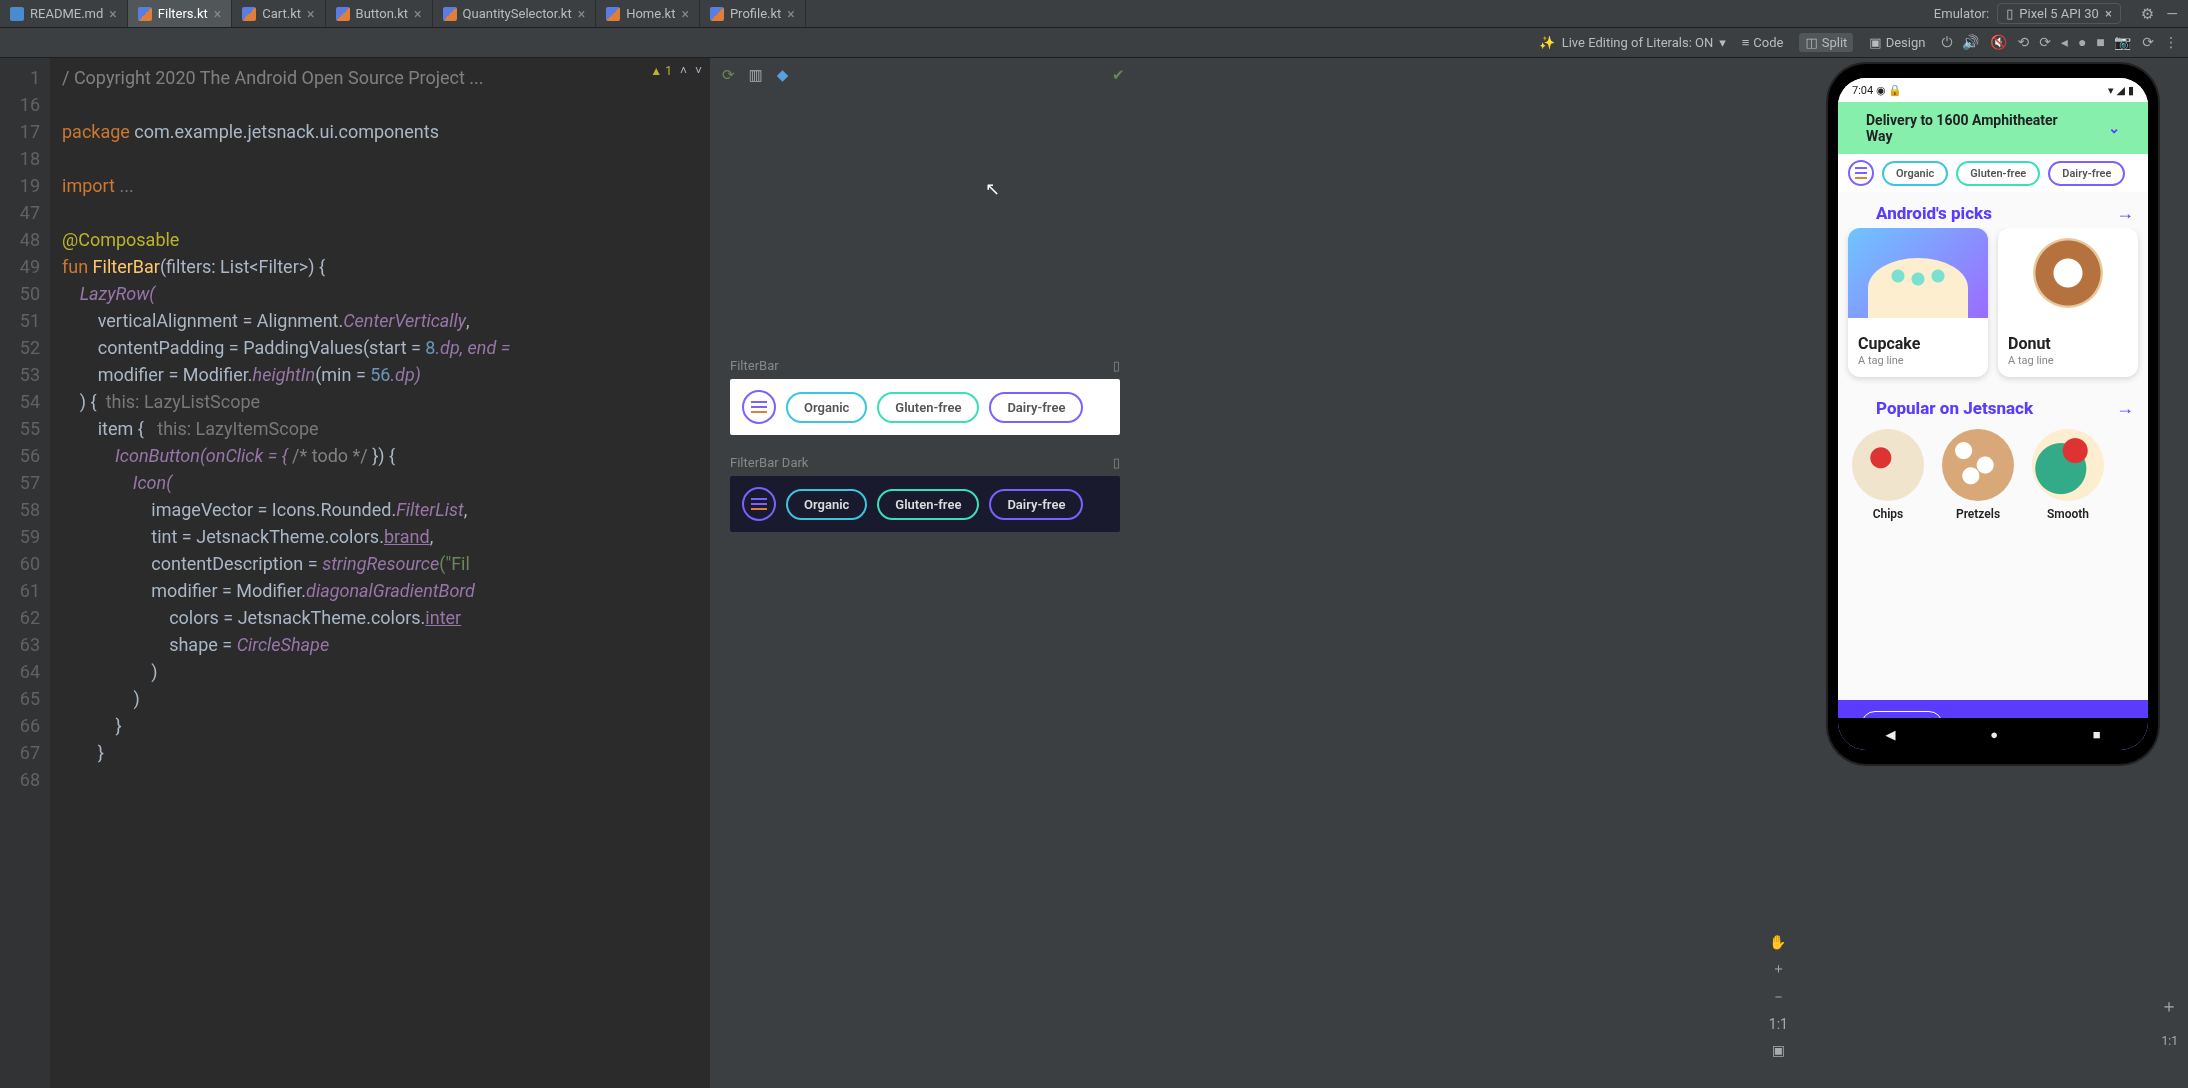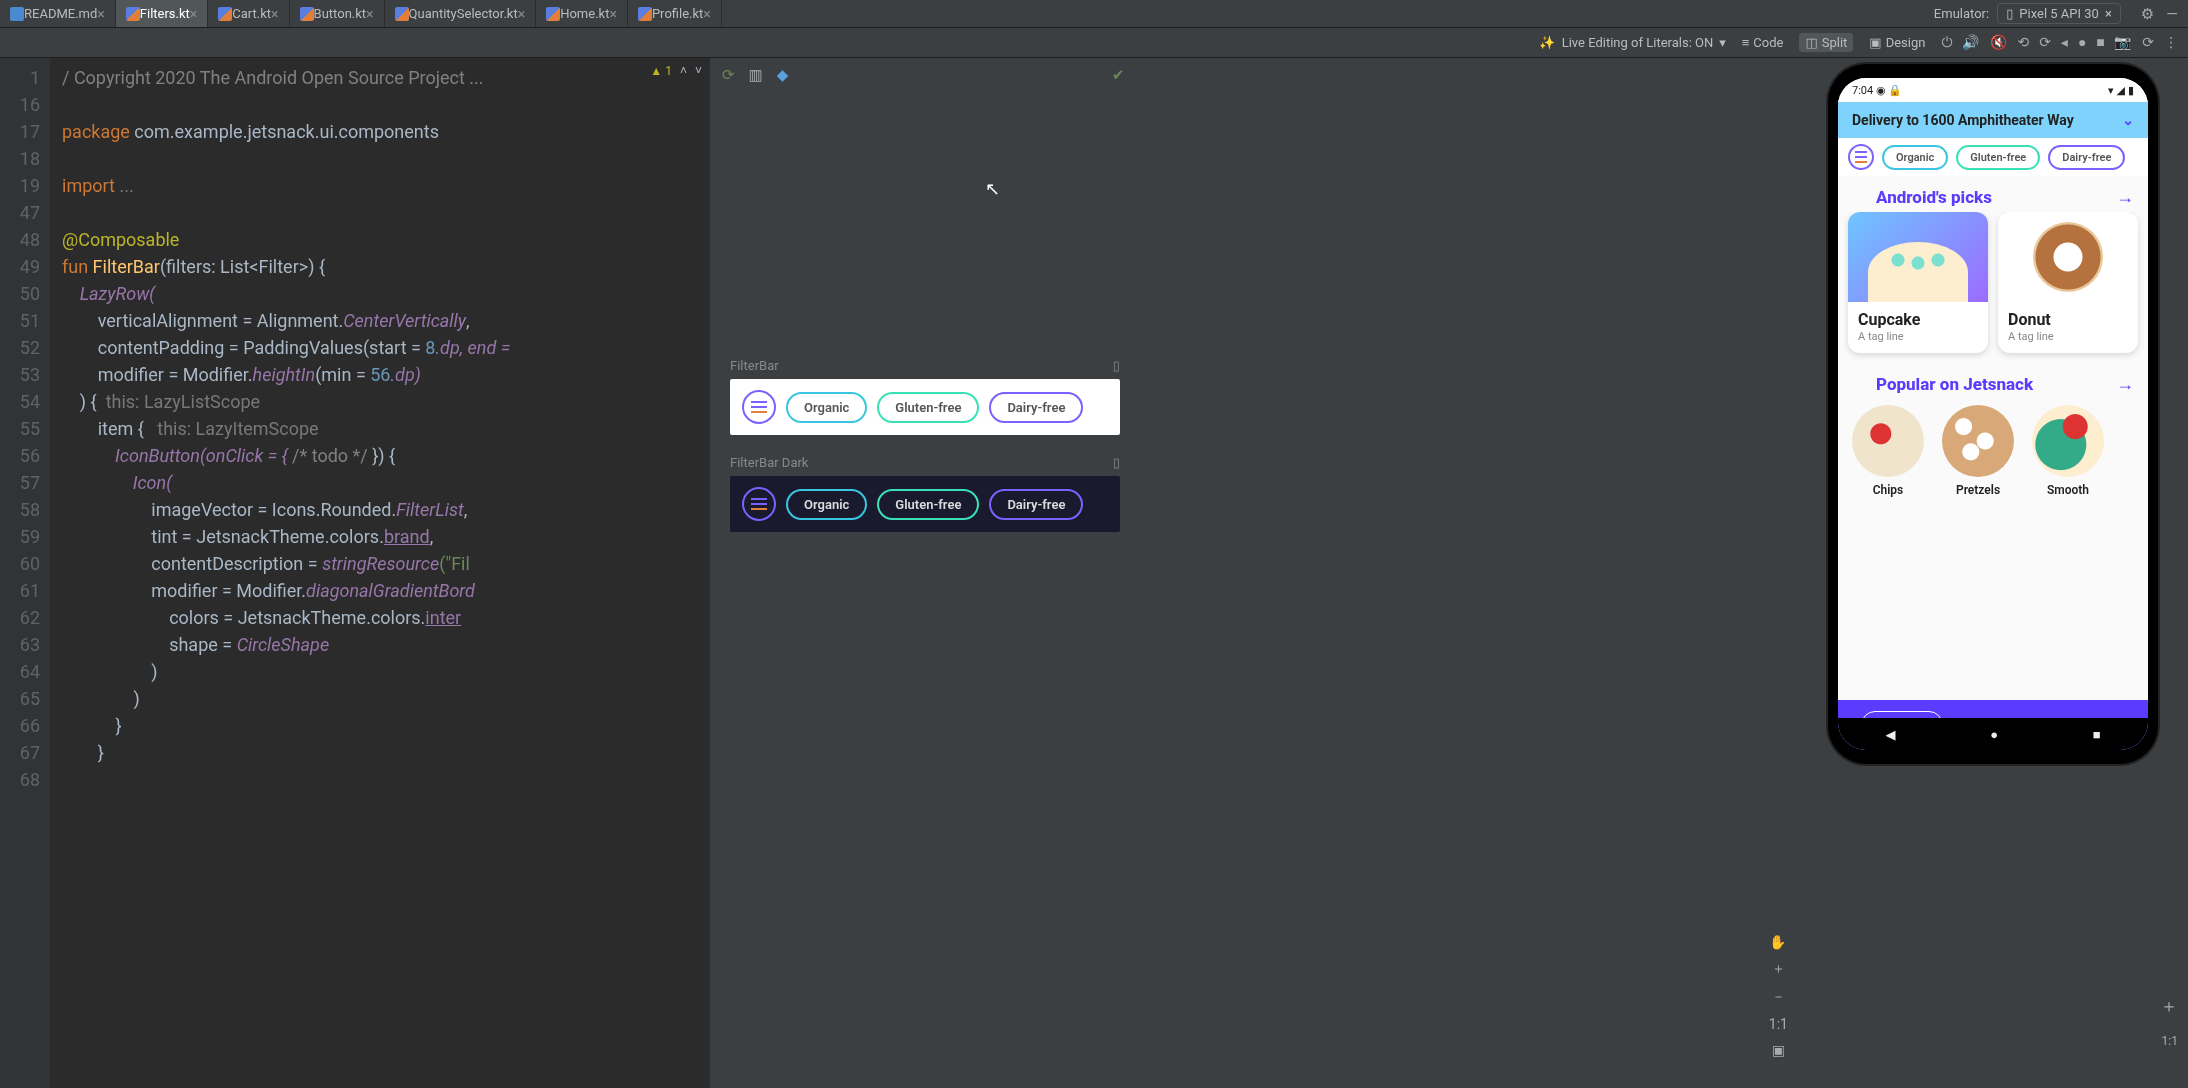--- a/index.html
+++ b/index.html
@@ -1,20 +1,20 @@
 <!DOCTYPE html>
 <html><head>
 <meta charset="utf-8">
 <style>
 * { margin:0; padding:0; box-sizing:border-box; font-family:-apple-system,BlinkMacSystemFont,'Segoe UI',Roboto,sans-serif; }
 body { background:#2b2b2b; color:#a9b7c6; overflow:hidden; width:2188px; height:1088px; }
 
 
 .tabbar { height:28px; background:#3c3f41; display:flex; align-items:stretch; border-bottom:1px solid #1e1e1e; }
-.tab { display:flex; align-items:center; padding:0 10px; font-size:13px; color:#bbb; border-right:1px solid #2b2b2b; cursor:pointer; }
+.tab { display:flex; align-items:center; gap:6px; padding:0 10px; font-size:13px; color:#bbb; border-right:1px solid #2b2b2b; cursor:pointer; }
 .tab.active { background:#515658; color:#fff; }
 .tab .close { color:#888; font-size:14px; }
 .fileicon { width:14px; height:14px; display:inline-block; }
 .fileicon.kt { background:linear-gradient(135deg,#5a7ee0 50%,#e07e3a 50%); border-radius:2px; }
 .fileicon.md { background:#4a8ad0; border-radius:2px; }
 .tabbar .spacer { flex:1; }
 .emulator-sel { display:flex; align-items:center; gap:8px; padding:0 10px; font-size:13px; color:#bbb; }
 .emulator-sel .device { border:1px solid #555; border-radius:4px; padding:2px 8px; display:flex; align-items:center; gap:6px; }
 .topicons { display:flex; align-items:center; gap:12px; padding:0 10px; color:#aaa; font-size:15px; }
 
@@ -54,35 +54,35 @@
 
 
 .emucol { width:390px; background:#3c3f41; position:relative; display:flex; align-items:flex-start; justify-content:center; padding-top:6px; }
 .emucol .plus { position:absolute; right:10px; bottom:70px; color:#aaa; font-size:18px; }
 .emucol .ratio { position:absolute; right:10px; bottom:40px; color:#aaa; font-size:12px; }
 
 .phone { width:330px; height:700px; background:#000; border-radius:38px; padding:14px 10px; box-shadow:0 0 0 2px #222; }
 .screen { width:100%; height:100%; background:#fafafa; border-radius:28px; overflow:hidden; display:flex; flex-direction:column; font-size:12px; color:#222; position:relative; }
 .statusbar { height:24px; display:flex; justify-content:space-between; align-items:center; padding:0 14px; font-size:11px; background:#fff;}
 .statusbar .r{display:flex;gap:3px;}
-.addr { padding:10px 14px; font-weight:700; font-size:14px; display:flex; justify-content:space-between; align-items:center; background:#7dd3fc;gap:48px;}
+.addr { padding:10px 28px; font-weight:700; font-size:14px; display:flex; justify-content:space-between; align-items:center; background:#86efac;gap:48px;}
 .addr .chev{color:#5b3cff;}
 .efilter { display:flex; gap:8px; padding:6px 10px; background:#fff; align-items:center;}
 .efilter .chip{font-size:11px;padding:4px 12px;}
 .section { padding:10px 14px 4px; display:flex; justify-content:space-between; align-items:center;margin-left:24px; }
 .section h3{color:#5b3cff; font-size:17px; font-weight:800;}
 .section .arrow{color:#5b3cff;font-size:18px;}
 .cards { display:flex; gap:10px; padding:0 10px 10px; overflow:hidden;}
 .card { width:140px; background:#fff; border-radius:12px; box-shadow:0 2px 6px rgba(0,0,0,.15); overflow:hidden; flex-shrink:0;}
 .card .img{height:90px;}
 .card .img.cupcake{background:linear-gradient(135deg,#6ec5ff,#9b6bff);display:flex;align-items:flex-end;justify-content:center;}
 .card .img.cupcake::after{content:"";width:100px;height:60px;border-radius:50% 50% 0 0;background:radial-gradient(circle at 30% 30%, #7be0d0 6px, transparent 7px), radial-gradient(circle at 50% 35%, #7be0d0 6px, transparent 7px), radial-gradient(circle at 70% 30%, #7be0d0 6px, transparent 7px), #fceecf;}
 .card .img.donut{background:#fff;display:flex;align-items:center;justify-content:center;}
 .card .img.donut::after{content:"";width:70px;height:70px;border-radius:50%;background:radial-gradient(circle,#fff 14px,#b5723e 15px,#b5723e 32px,#e8c79b 33px);}
-.card .t{padding:8px 10px 10px;}
+.card .t{padding:16px 10px 10px;}
 .card .t b{font-size:16px;}
 .card .t span{color:#888;font-size:11px;}
 .circles{display:flex;gap:18px;padding:6px 14px;}
 .circle{display:flex;flex-direction:column;align-items:center;gap:6px;font-size:12px;font-weight:600;}
 .circle .c{width:72px;height:72px;border-radius:50%;}
 .circle .c.chips{background:radial-gradient(circle at 40% 40%,#d33 10px,transparent 11px),#f0e4cc;}
 .circle .c.pretz{background:radial-gradient(circle at 30% 30%,#fff 8px,transparent 9px),radial-gradient(circle at 60% 50%,#fff 8px,transparent 9px),radial-gradient(circle at 40% 65%,#fff 8px,transparent 9px),#d9a878;}
 .circle .c.smooth{background:radial-gradient(circle at 60% 30%,#d33 12px,transparent 13px),radial-gradient(circle at 40% 55%,#3a8 25px,transparent 26px),#fceecf;}
 .navbar{margin-top:auto;height:50px;background:#5b3cff;display:flex;align-items:center;justify-content:space-around;color:#fff;}
 .navbar .home{border:1.5px solid #fff;border-radius:22px;padding:6px 16px;display:flex;gap:6px;align-items:center;font-weight:700;font-size:12px;}

